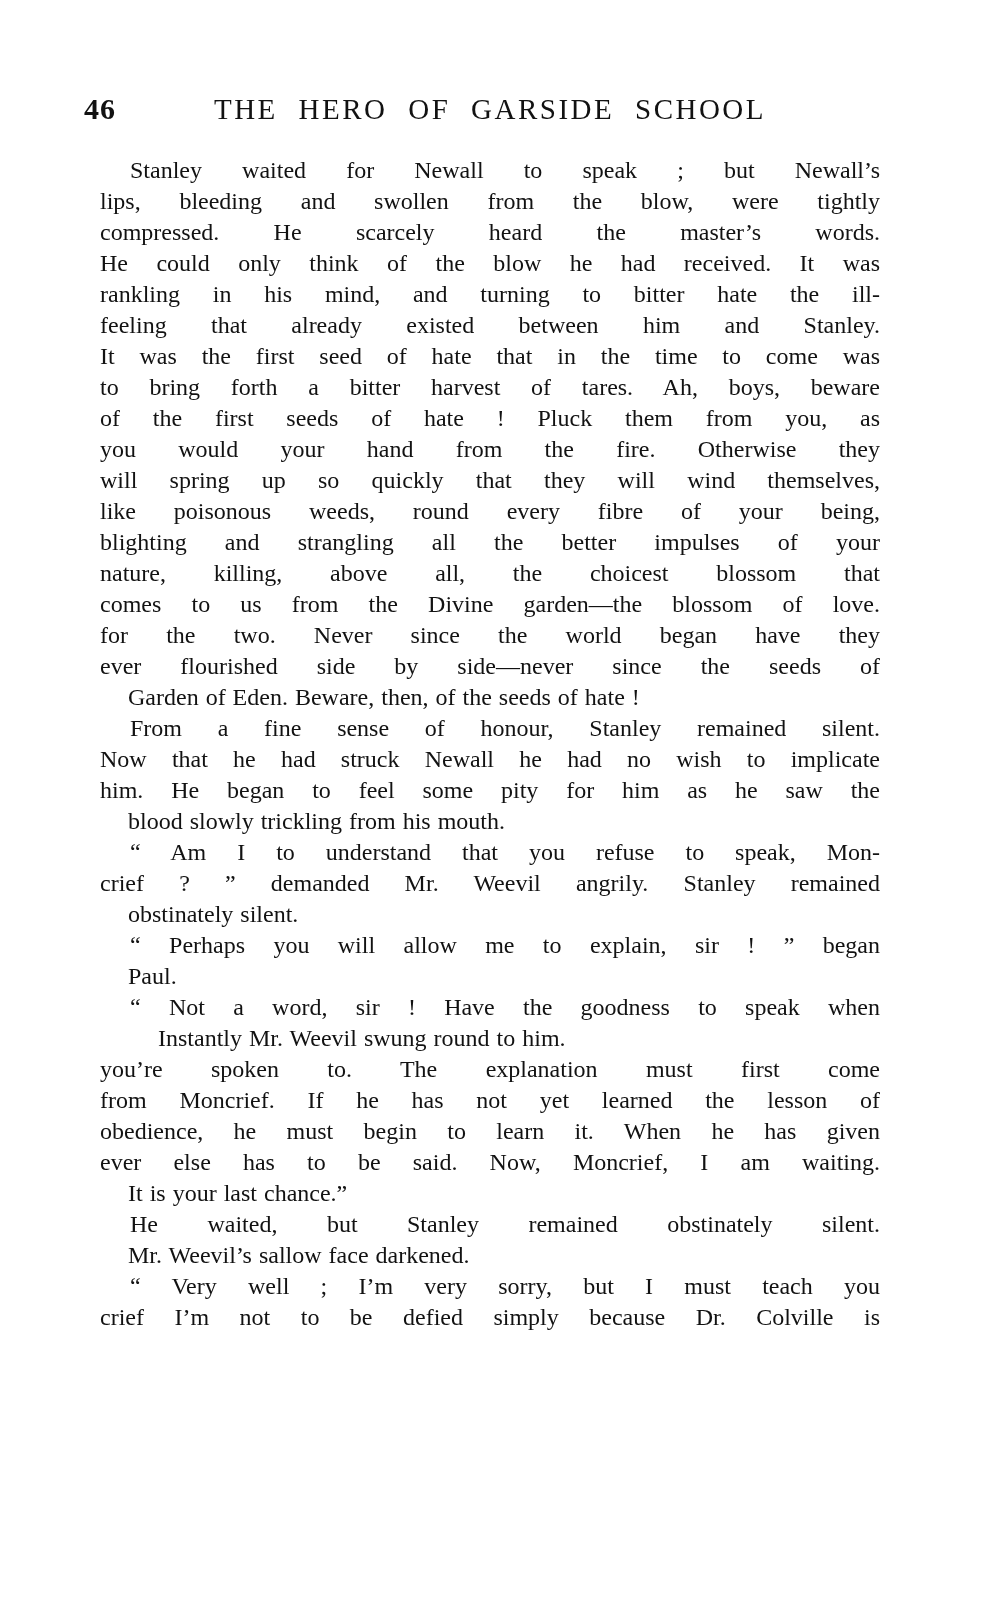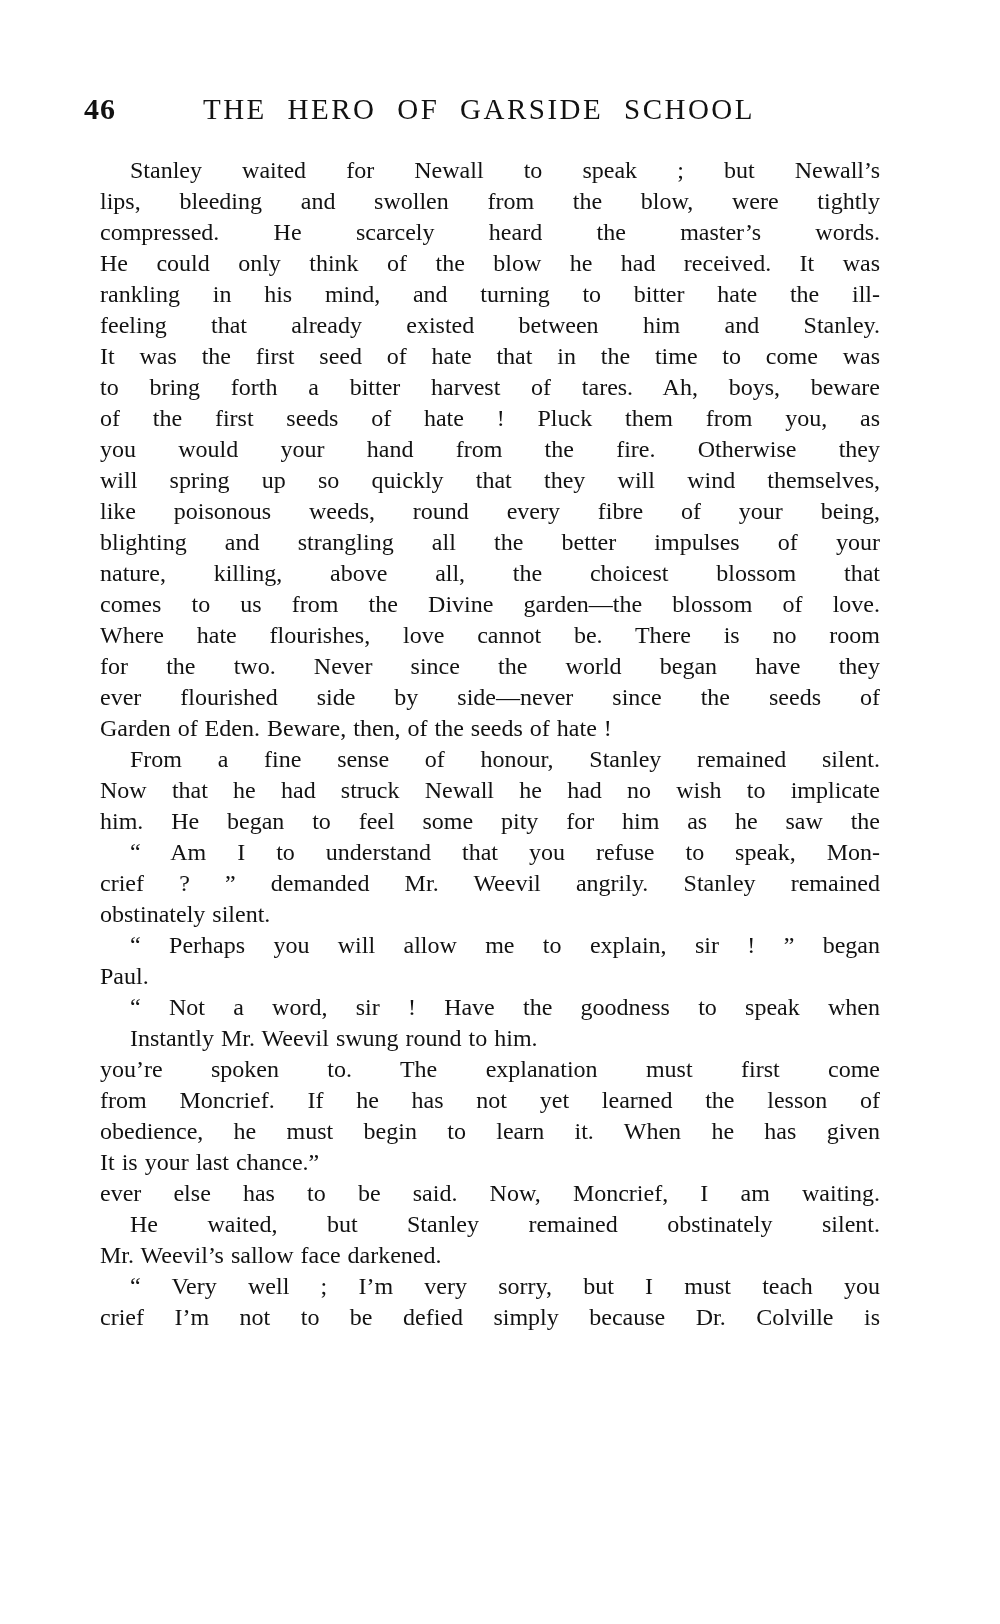--- a/index.html
+++ b/index.html
@@ -20,21 +20,21 @@
     position: absolute;
     left: 84px;
     top: 94px;
     font-size: 30px;
     line-height: 1;
     font-weight: bold;
     letter-spacing: 1px;
   }
   .running-title {
     position: absolute;
-    left: 89px;
+    left: 100px;
     top: 95px;
     width: 780px;
     text-align: center;
     font-size: 29px;
     line-height: 1;
     letter-spacing: 2.5px;
     word-spacing: 11px;
     white-space: nowrap;
   }
   .text-block {
@@ -50,20 +50,21 @@
     text-align: justify;
     text-align-last: justify;
     white-space: nowrap;
     word-spacing: 1px;
   }
   .line.indent {
     padding-left: 30px;
   }
   .line.endline {
     text-align-last: left;
+    margin-left: 28px;
   }
   .ink-speck {
     position: absolute;
     left: 959px;
     top: 926px;
     width: 3px;
     height: 7px;
     background: #2a2a2a;
     border-radius: 1px;
     transform: rotate(8deg);
@@ -84,38 +85,38 @@
       <div class="line">feeling that already existed between him and Stanley.</div>
       <div class="line">It was the first seed of hate that in the time to come was</div>
       <div class="line">to bring forth a bitter harvest of tares.  Ah, boys, beware</div>
       <div class="line">of the first seeds of hate !  Pluck them from you, as</div>
       <div class="line">you would your hand from the fire.  Otherwise they</div>
       <div class="line">will spring up so quickly that they will wind themselves,</div>
       <div class="line">like poisonous weeds, round every fibre of your being,</div>
       <div class="line">blighting and strangling all the better impulses of your</div>
       <div class="line">nature, killing, above all, the choicest blossom that</div>
       <div class="line">comes to us from the Divine garden—the blossom of love.</div>
-      <div class="line">Where hate flourishes, love cannot be.  There is no room</div>
       <div class="line">for the two.  Never since the world began have they</div>
       <div class="line">ever flourished side by side—never since the seeds of</div>
       <div class="line endline">Garden of Eden.  Beware, then, of the seeds of hate !</div>
       <div class="line indent">From a fine sense of honour, Stanley remained silent.</div>
       <div class="line">Now that he had struck Newall he had no wish to implicate</div>
       <div class="line">him.  He began to feel some pity for him as he saw the</div>
+      <div class="line endline">blood slowly trickling from his mouth.</div>
       <div class="line indent">“ Am I to understand that you refuse to speak, Mon-</div>
       <div class="line">crief ? ” demanded Mr. Weevil angrily.  Stanley remained</div>
       <div class="line endline">obstinately silent.</div>
       <div class="line indent">“ Perhaps you will allow me to explain, sir ! ” began</div>
       <div class="line endline">Paul.</div>
       <div class="line indent">“ Not a word, sir !  Have the goodness to speak when</div>
       <div class="line indent endline">Instantly Mr. Weevil swung round to him.</div>
       <div class="line">you’re spoken to.  The explanation must first come</div>
       <div class="line">from Moncrief.  If he has not yet learned the lesson of</div>
       <div class="line">obedience, he must begin to learn it.  When he has given</div>
+      <div class="line">ever else has to be said.  Now, Moncrief, I am waiting.</div>
       <div class="line endline">It is your last chance.”</div>
-      <div class="line">ever else has to be said.  Now, Moncrief, I am waiting.</div>
       <div class="line indent">He waited, but Stanley remained obstinately silent.</div>
       <div class="line endline">Mr. Weevil’s sallow face darkened.</div>
       <div class="line indent">“ Very well ;  I’m very sorry, but I must teach you</div>
       <div class="line">crief I’m not to be defied simply because Dr. Colville is</div>
     </div>
   <div class="ink-speck"></div>
 </div>
 
 </body></html>

